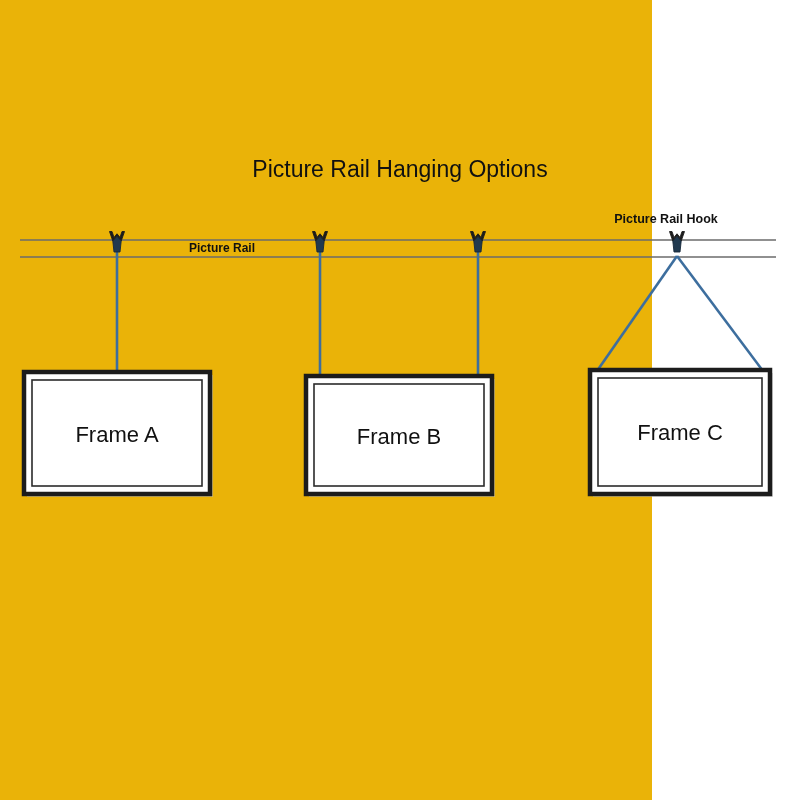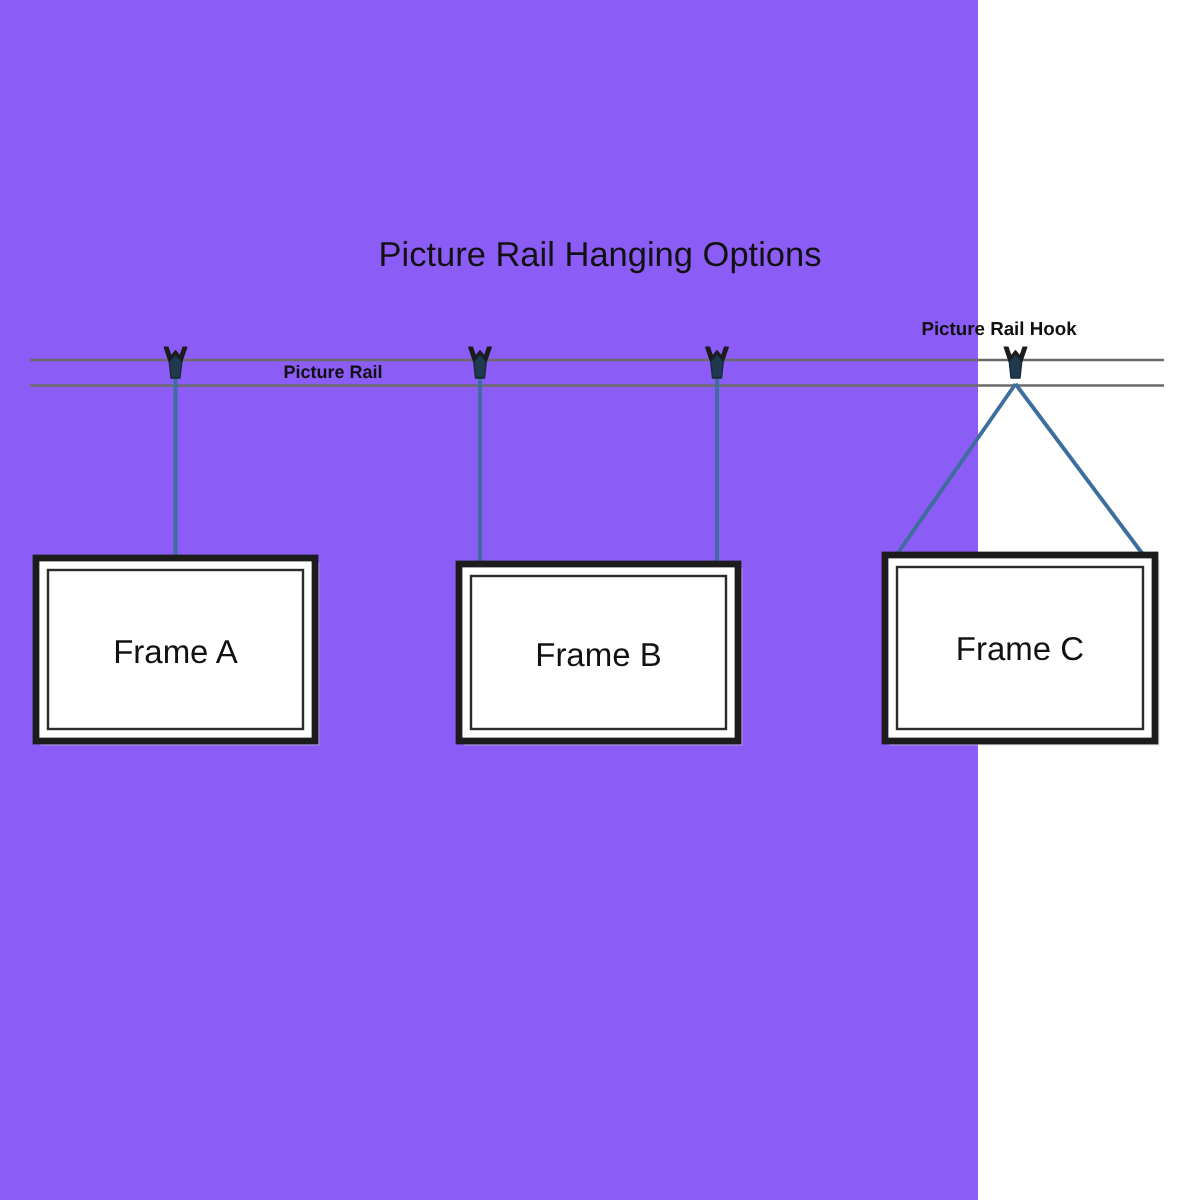--- a/index.html
+++ b/index.html
@@ -11,21 +11,21 @@
     width: 800px;
     height: 800px;
     overflow: hidden;
     font-family: "Liberation Sans", sans-serif;
     color: #1a1a1a;
   }
   #canvas {
     position: relative;
     width: 652px;
     height: 800px;
-    background: #8b5cf6;
+    background: #eab308;
   }
   svg#diagram {
     position: absolute;
     left: 0;
     top: 0;
     width: 800px;
     height: 800px;
     display: block;
   }
   .title-text {

